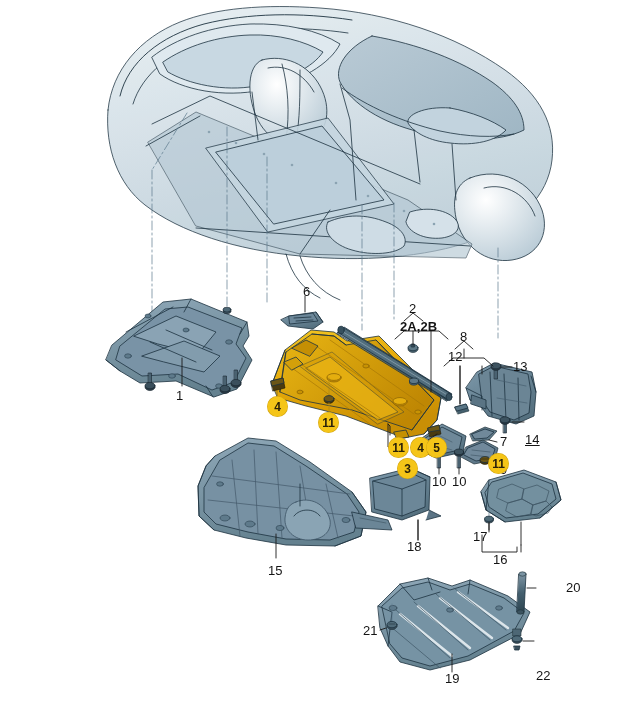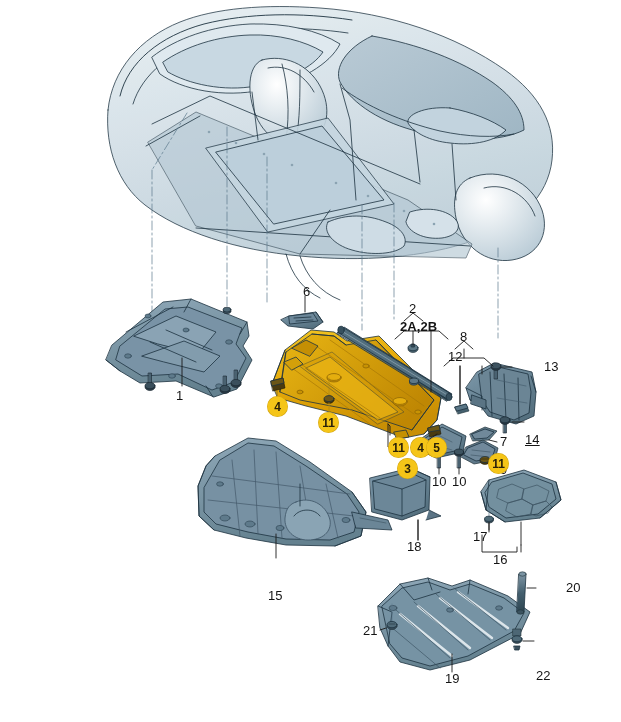--- a/index.html
+++ b/index.html
@@ -517,23 +517,23 @@
   <div class="lbl" style="left:176px;top:389px;">1</div>
   <div class="lbl" style="left:409px;top:302px;">2</div>
   <div class="lbl bold" style="left:400px;top:320px;">2A,2B</div>
   <div class="lbl" style="left:303px;top:285px;">6</div>
   <div class="lbl" style="left:500px;top:435px;">7</div>
   <div class="lbl" style="left:460px;top:330px;">8</div>
   <div class="lbl" style="left:500px;top:463px;">9</div>
   <div class="lbl" style="left:432px;top:475px;">10</div>
   <div class="lbl" style="left:452px;top:475px;">10</div>
   <div class="lbl" style="left:448px;top:350px;">12</div>
-  <div class="lbl" style="left:513px;top:360px;margin-left:31px;">13</div>
+  <div class="lbl" style="left:513px;top:360px;">13</div>
   <div class="lbl" style="left:525px;top:433px;text-decoration:underline;">14</div>
-  <div class="lbl" style="left:268px;top:589px;text-align:center;">15</div>
+  <div class="lbl" style="left:268px;top:564px;text-align:center;">15</div>
   <div class="lbl" style="left:493px;top:553px;">16</div>
   <div class="lbl" style="left:473px;top:530px;">17</div>
   <div class="lbl" style="left:407px;top:540px;">18</div>
   <div class="lbl" style="left:445px;top:672px;">19</div>
   <div class="lbl" style="left:538px;top:581px;margin-left:28px;">20</div>
   <div class="lbl" style="left:363px;top:624px;text-align:right;">21</div>
   <div class="lbl" style="left:536px;top:634px;margin-top:35px;">22</div>
 
   <div class="badge" style="left:267px;top:396px;">4</div>
   <div class="badge" style="left:318px;top:412px;">11</div>

